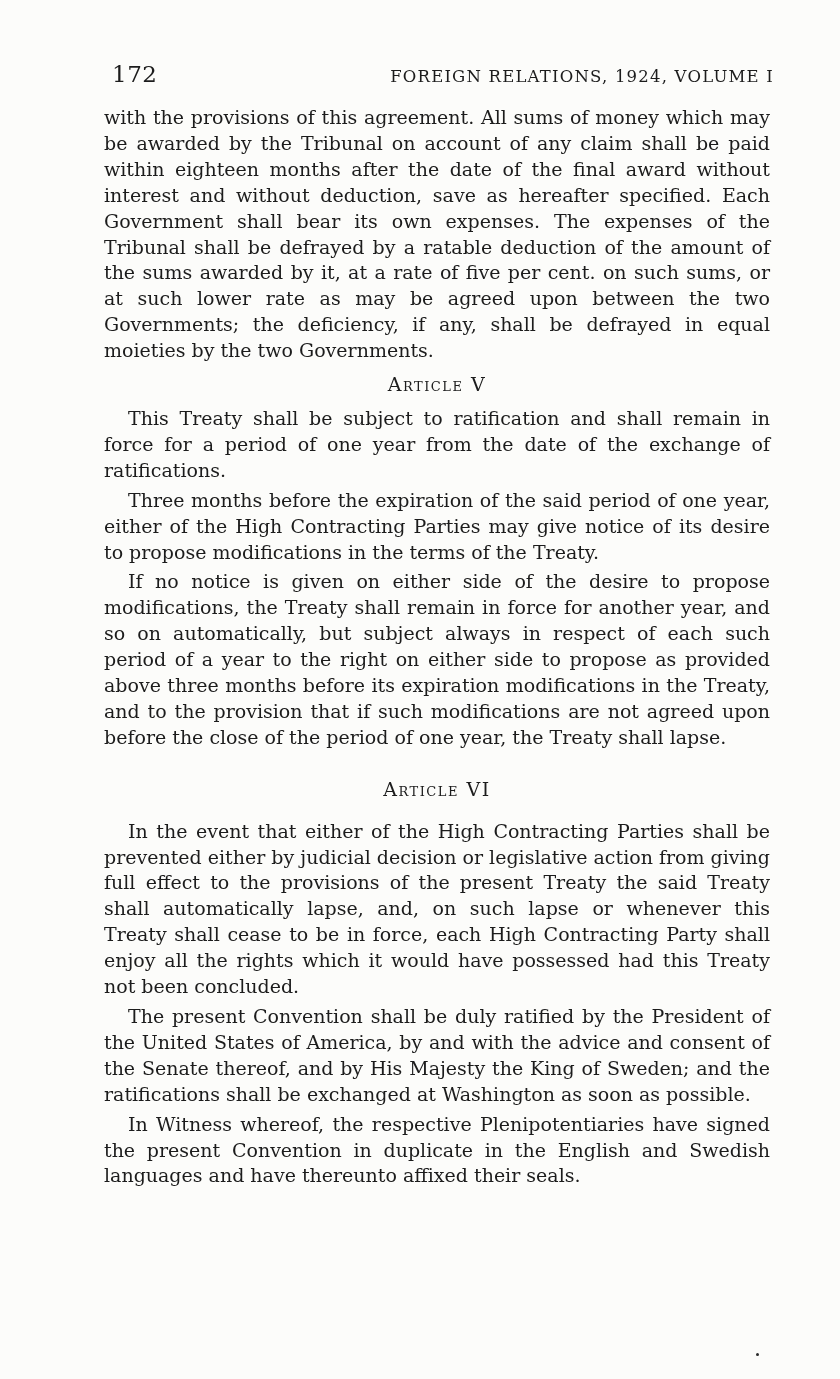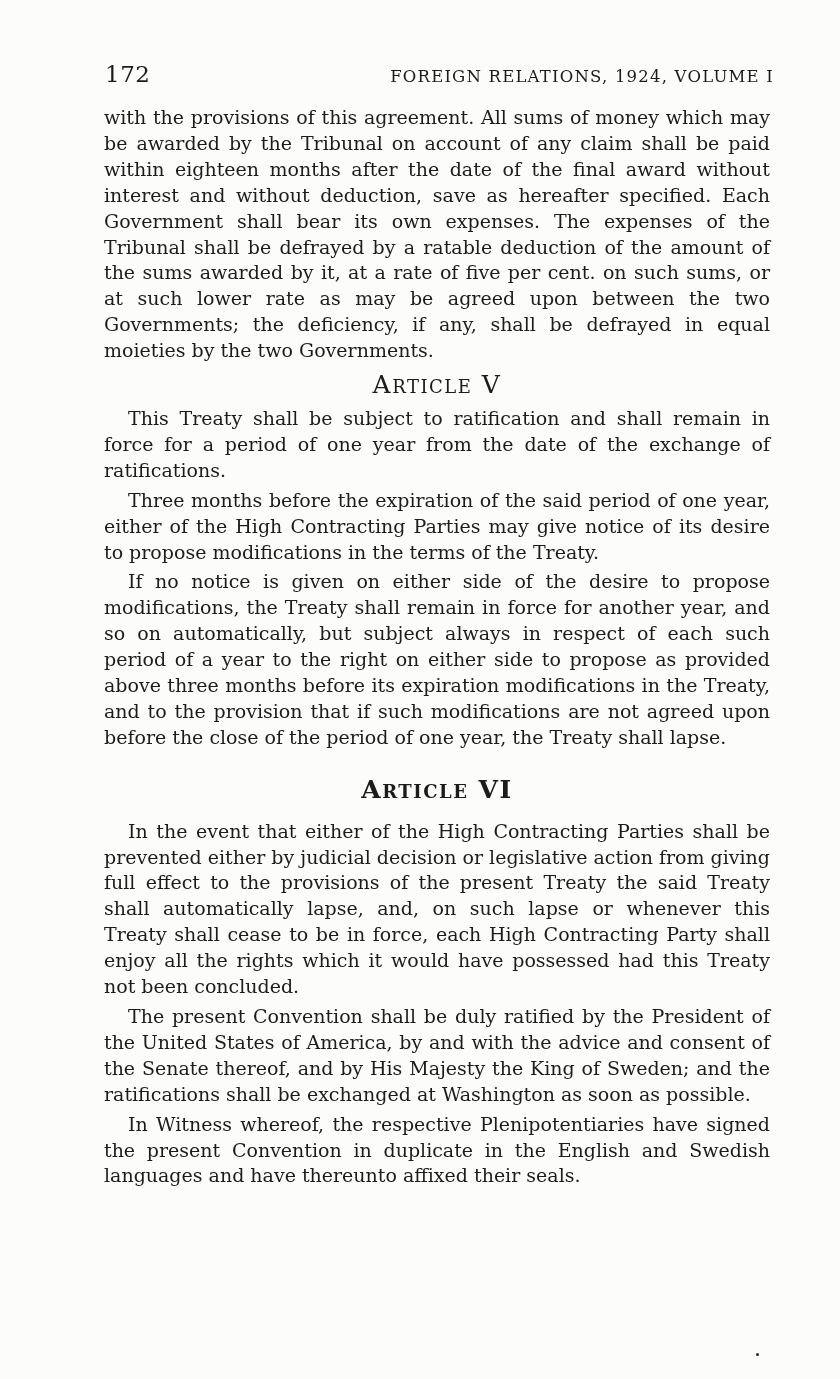--- a/index.html
+++ b/index.html
@@ -22,21 +22,21 @@
   
   .page-header {
     position: absolute;
     top: 64px;
     left: 100px;
     width: 674px;
     height: 30px;
   }
   .page-number {
     position: absolute;
-    left: 5px;
+    left: 12px;
     top: -3px;
     font-size: 23px;
     letter-spacing: 0.5px;
   }
   .running-title {
     display: block;
     text-align: right;
     font-size: 16.5px;
     letter-spacing: 1.2px;
     padding-top: 3px;
@@ -55,30 +55,29 @@
   }
   .para {
     margin: 4px;
     text-indent: 24px;
   }
   .para.no-indent {
     text-indent: 0;
   }
   .article-heading {
     margin: 8px 0 8px 0;
-    font-size: 25px;
+    font-size: 19px;
     font-weight: normal;
     text-align: center;
     font-variant: small-caps;
     letter-spacing: 1.5px;
     text-indent: 0;
   }
   .article-heading.extra-space {
     margin: 26px 0 16px 0;
-    font-weight: bold;
   }
   
   .speck {
     position: absolute;
     left: 756px;
     top: 1353px;
     width: 3px;
     height: 3px;
     background: #2a2a2a;
     border-radius: 50%;

